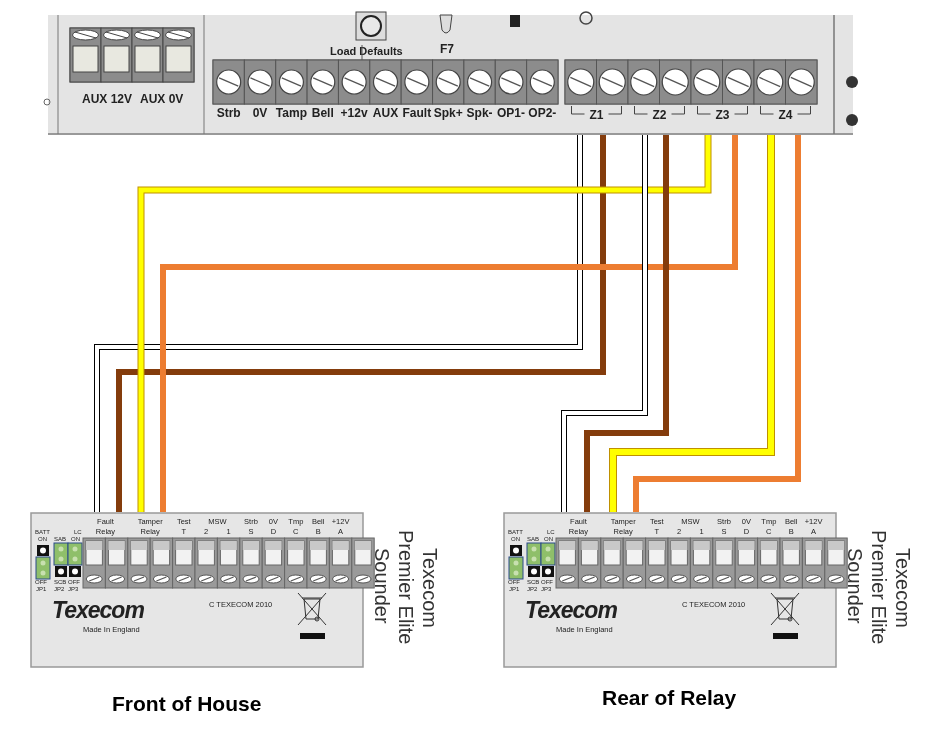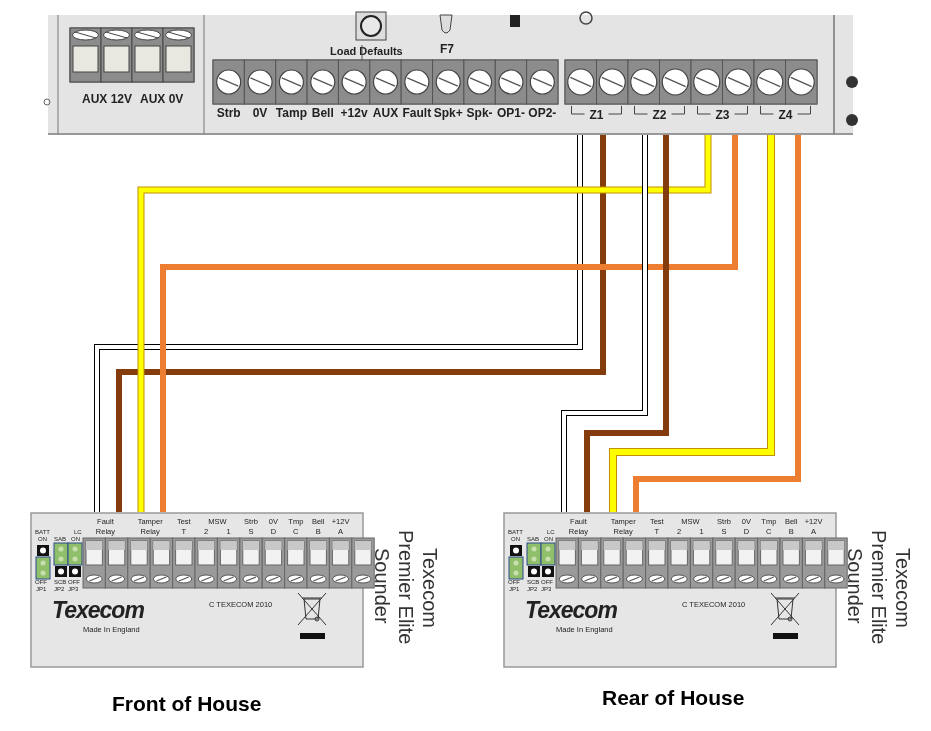--- a/index.html
+++ b/index.html
@@ -535,21 +535,21 @@
         <line x1="775" y1="598" x2="795" y2="598" stroke="#333"></line>
         <circle cx="790" cy="619" r="2" fill="none" stroke="#333"></circle>
         <line x1="771" y1="593" x2="799" y2="625" stroke="#333" stroke-width="1"></line>
         <line x1="799" y1="593" x2="771" y2="625" stroke="#333" stroke-width="1"></line>
         <rect x="773" y="633" width="25" height="6" fill="#111"></rect>
       </g>
     </g>
 </svg>
 
 <div class="cap" style="left:112px; top:692px;">Front of House</div>
-<div class="cap" style="left:602px; top:686px;">Rear of House</div>
+<div class="cap" style="left:602px; top:686px;">Rear of Relay</div>
 
 <div class="vtitle" style="left:370px; top:548px;">
   <span style="display:block">Sounder</span>
 </div>
 <div class="vtitle" style="left:394px; top:530px;">
   <span style="display:block">Premier Elite</span>
 </div>
 <div class="vtitle" style="left:418px; top:548px;">
   <span style="display:block">Texecom</span>
 </div>

